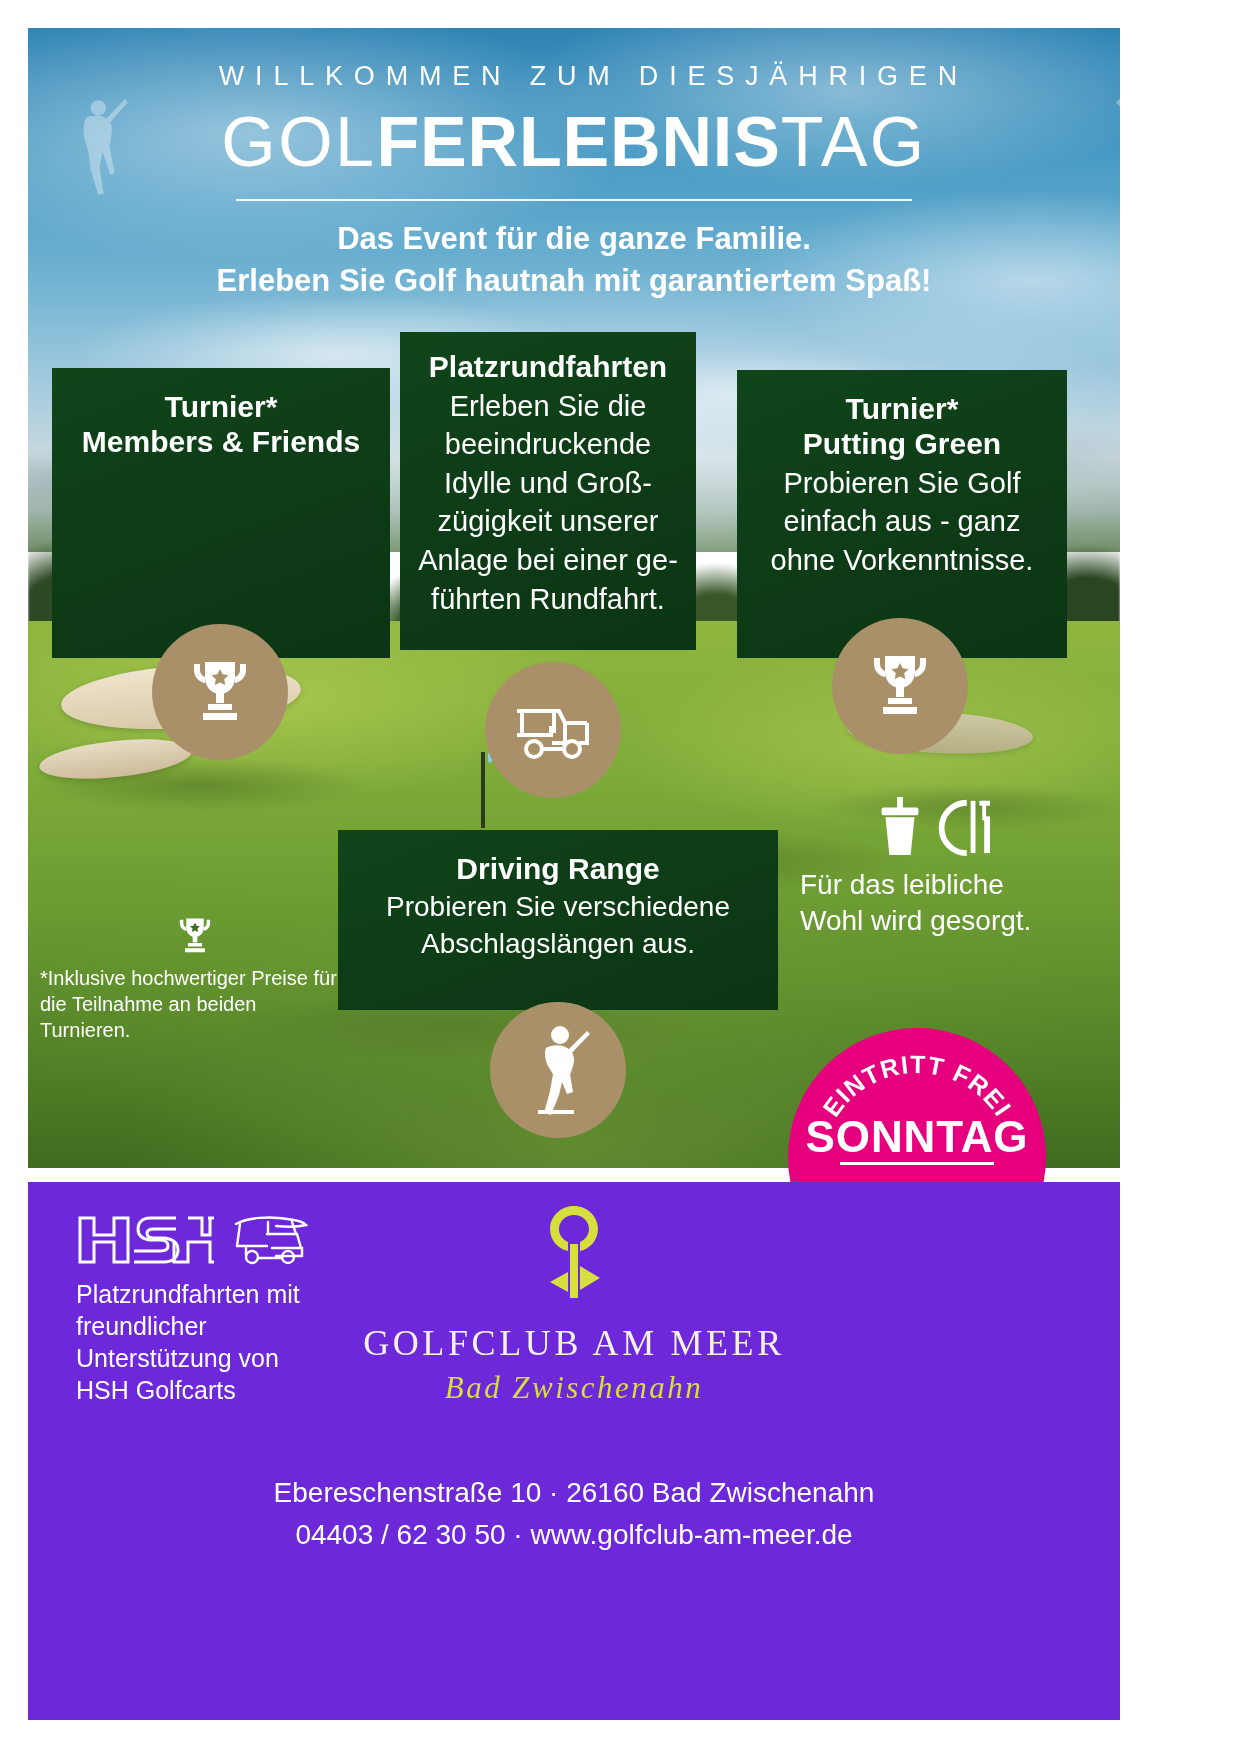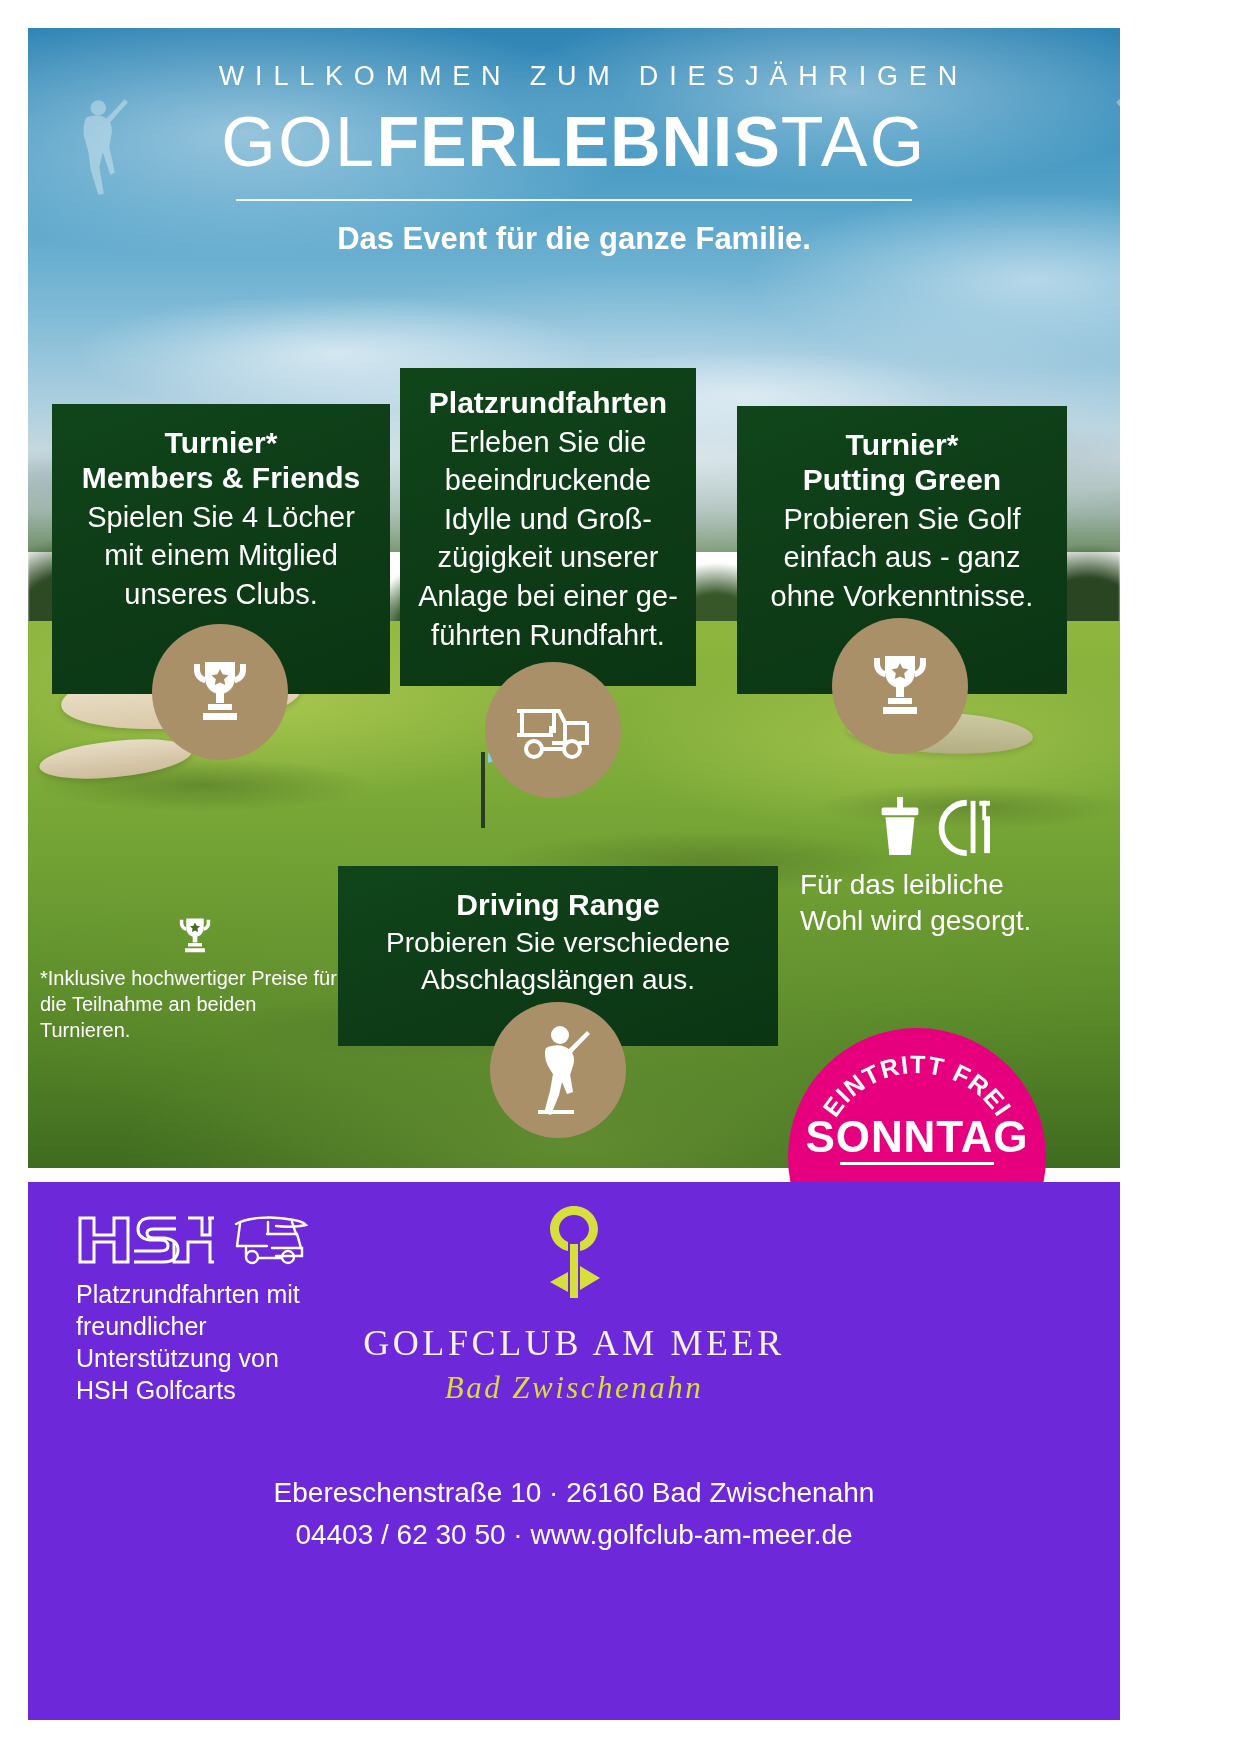--- a/index.html
+++ b/index.html
@@ -113,21 +113,20 @@
   .golfer-sil { position:absolute; opacity:.34; }
   .golfer-sil.left  { left:62px;  top:92px;  width:66px;  height:122px; }
   .golfer-sil.right { right:58px; top:92px;  width:66px;  height:122px; }
 
   
   .box {
     position:absolute;
     background:linear-gradient(160deg,#10451a 0%,#0e3d17 45%,#0b3513 100%);
     color:#ffffff; text-align:center;
     padding:22px 14px 18px;
-    margin-top:36px;
   }
   .box h3 { font-size:30px; font-weight:700; line-height:1.16; }
   .box p  { font-size:29px; font-weight:400; line-height:1.33; margin-top:2px; }
 
   #box-left   { left:52px;  top:368px;  width:338px; height:290px; }
   #box-center { left:400px; top:332px;  width:296px; height:318px; padding-top:18px; }
   #box-right  { left:737px; top:370px;  width:330px; height:288px; }
   #box-driving{ left:338px; top:830px;  width:440px; height:180px; padding-top:22px; }
   #box-driving h3 { font-size:30px; }
   #box-driving p  { font-size:28px; line-height:1.32; }
@@ -228,26 +227,26 @@
   <svg class="golfer-sil right" viewBox="0 0 60 110">
     <path fill="#ffffff" d="M27 7a7 7 0 1 0 0 14 7 7 0 0 0 0-14zM38 23c-6-3-14-3-19 1-4 3-5 9-4 14l2 11-5 24 4 2 7-21 3 14-4 24 5 1 7-23 2-16 4-14c1-6 0-14-2-17z"></path>
     <path fill="#ffffff" d="M20 24C13 17 7 11 3 6L0 9c5 5 11 12 17 19z"></path>
   </svg>
 
   <div class="headwrap">
     <div class="welcome">WILLKOMMEN ZUM DIESJÄHRIGEN</div>
     <div class="bigtitle"><span class="thin">GOL</span><span class="fat">FERLEBNIS</span><span class="thin">TAG</span></div>
     <div class="rule"></div>
     <div class="sub">Das Event für die ganze Familie.</div>
+    <div class="sub" style="margin-top:2px">Erleben Sie Golf hautnah mit garantiertem Spaß!</div>
   </div>
 
   <div class="box" id="box-left">
     <h3>Turnier*</h3>
     <h3>Members &amp; Friends</h3>
-    <p>Spielen Sie 4 Löcher mit einem Mitglied unseres Clubs.</p>
   </div>
 
   <div class="box" id="box-center">
     <h3>Platzrundfahrten</h3>
     <p>Erleben Sie die beeindruckende Idylle und Groß­zügigkeit unserer Anlage bei einer ge­führten Rundfahrt.</p>
   </div>
 
   <div class="box" id="box-right">
     <h3>Turnier*</h3>
     <h3>Putting Green</h3>

